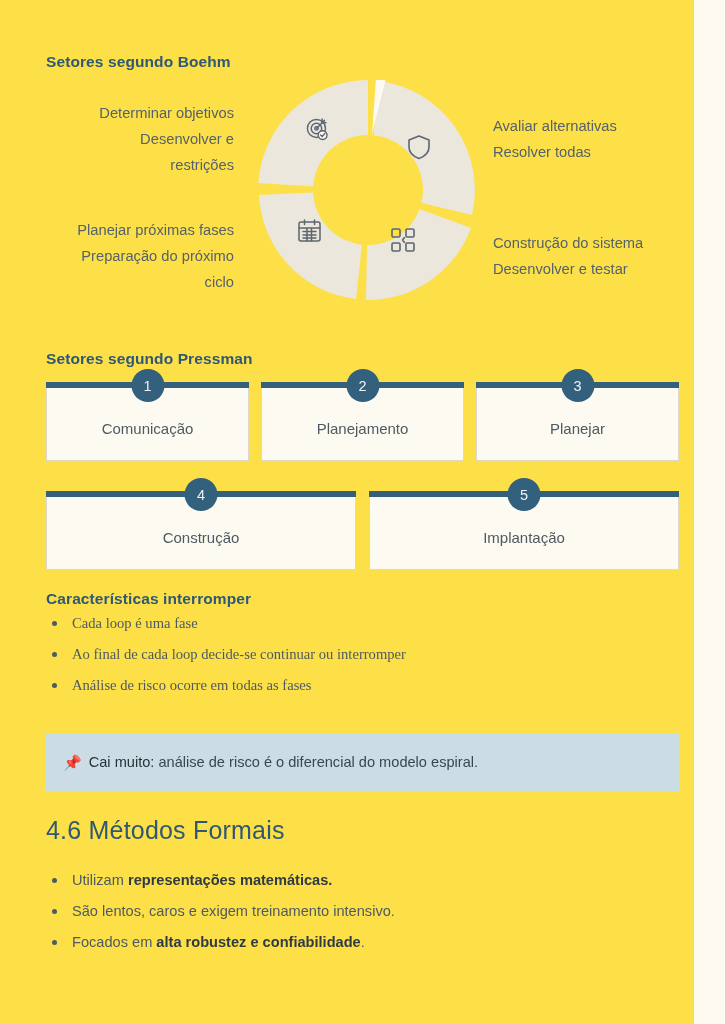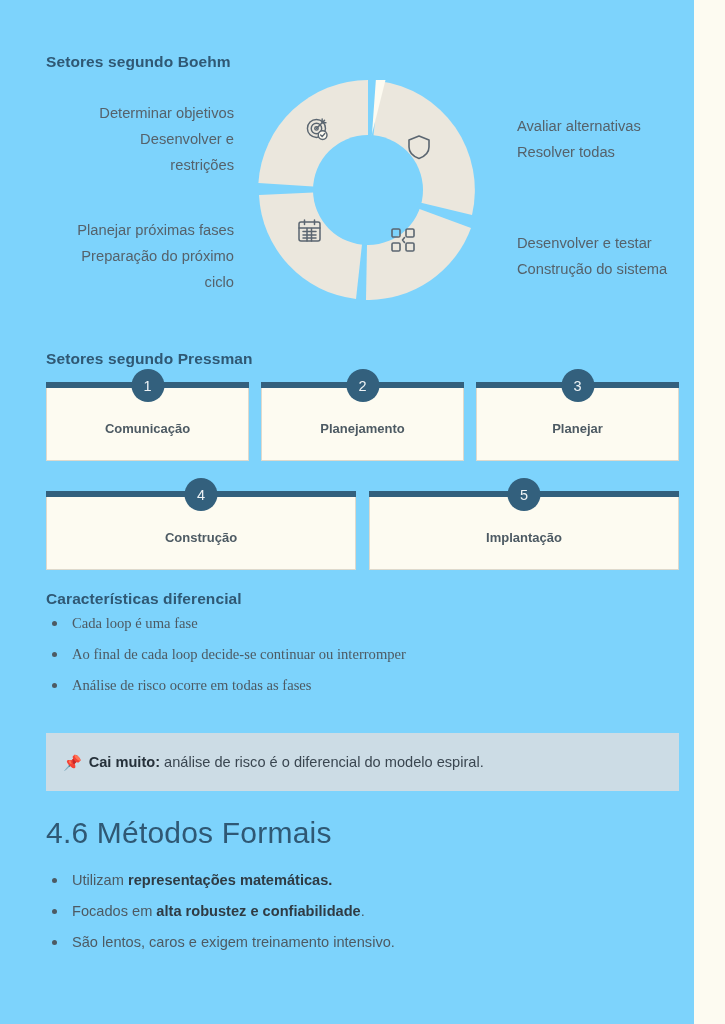--- a/index.html
+++ b/index.html
@@ -12,21 +12,21 @@
     background: #fdfbf1;
     font-family: "Liberation Sans", sans-serif;
     color: #3d4a52;
     overflow: hidden;
     position: relative;
   }
   .page {
     position: relative;
     width: 694px;
     height: 1024px;
-    background: #7dd3fc;
+    background: #fde047;
     box-sizing: border-box;
   }
 
   
   .sec-head {
     position: absolute;
     font-size: 15.5px;
     font-weight: bold;
     color: #2f5874;
     letter-spacing: .1px;
@@ -50,21 +50,21 @@
   .donut svg { display: block; }
 
   .boehm-label {
     position: absolute;
     font-size: 14.7px;
     color: #55626b;
     line-height: 26px;
     white-space: nowrap;
   }
   .bl-left  { text-align: right; }
-  .bl-right { text-align: left; margin-left: 24px; }
+  .bl-right { text-align: left; }
 
   
   .card {
     position: absolute;
     box-sizing: border-box;
   }
   .card .bar {
     position: absolute;
     left: 0;
     top: 0;
@@ -79,24 +79,23 @@
     right: 0;
     bottom: 0;
     border: 1px solid #ded9cc;
     border-top: none;
     background: #fdfbf1;
     display: flex;
     align-items: center;
     justify-content: center;
   }
   .card .label {
-    font-size: 13px;
+    font-size: 15px;
     color: #4d5a63;
     margin-top: 9px;
-    font-weight: bold;
   }
   .card .num {
     position: absolute;
     left: 50%;
     top: -13px;
     transform: translateX(-50%);
     width: 33px;
     height: 33px;
     border-radius: 50%;
     background: #33607d;
@@ -147,26 +146,26 @@
   .callout .pin {
     font-size: 15px;
     margin-right: 7px;
     line-height: 1;
   }
   .callout .txt {
     font-size: 14.6px;
     color: #3a4650;
     white-space: nowrap;
   }
-  .callout .txt b { font-weight: bold; color: #26313a; }
+  .callout .txt b { font-weight: normal; color: #26313a; }
 
   
   .big-head {
     position: absolute;
-    font-size: 30px;
+    font-size: 25px;
     color: #2f5874;
     font-weight: normal;
     letter-spacing: .2px;
   }
 </style>
 </head>
 <body>
 
 <div class="page">
 
@@ -239,22 +238,22 @@
       <div>Preparação do próximo</div>
       <div>ciclo</div>
     </div>
 
     <div class="boehm-label bl-right" style="left:493px; top:33px;">
       <div>Avaliar alternativas</div>
       <div>Resolver todas</div>
     </div>
 
     <div class="boehm-label bl-right" style="left:493px; top:150px;">
+      <div>Construção do sistema</div>
       <div>Desenvolver e testar</div>
-      <div>Construção do sistema</div>
     </div>
   </div>
 
   <div class="sec-head" style="left:46px; top:330px;margin-top:20px;">Setores segundo Pressman</div>
 
   <div class="card" style="left:46px; top:382px; width:203px; height:79px;">
     <div class="bar"></div>
     <div class="num">1</div>
     <div class="body">
       <span class="label">Comunicação</span>
@@ -286,34 +285,34 @@
   </div>
 
   <div class="card" style="left:369px; top:491px; width:310px; height:79px;">
     <div class="bar"></div>
     <div class="num">5</div>
     <div class="body">
       <span class="label">Implantação</span>
     </div>
   </div>
 
-  <div class="sec-head" style="left:46px; top:590px;">Características diferencial</div>
+  <div class="sec-head" style="left:46px; top:590px;">Características interromper</div>
 
   <ul class="bullets" style="left:46px; top:608px;font-family:Liberation Serif, serif;">
     <li>Cada loop é uma fase</li>
     <li>Ao final de cada loop decide-se continuar ou interromper</li>
     <li>Análise de risco ocorre em todas as fases</li>
   </ul>
 
   <div class="callout" style="left:46px; top:733px; width:633px; height:58px;">
     <span class="pin">📌</span>
     <span class="txt"><b>Cai muito:</b><span> análise de risco é o diferencial do modelo espiral.</span></span>
   </div>
 
   <div class="big-head" style="left:46px; top:816px;">4.6 Métodos Formais</div>
 
   <ul class="bullets" style="left:46px; top:865px;">
     <li><span>Utilizam </span><b>representações matemáticas.</b><span></span></li>
+    <li><span>São lentos, caros e exigem treinamento intensivo.</span><b></b><span></span></li>
     <li><span>Focados em </span><b>alta robustez e confiabilidade</b><span>.</span></li>
-    <li><span>São lentos, caros e exigem treinamento intensivo.</span><b></b><span></span></li>
   </ul>
 
 </div>
 
 </body></html>

